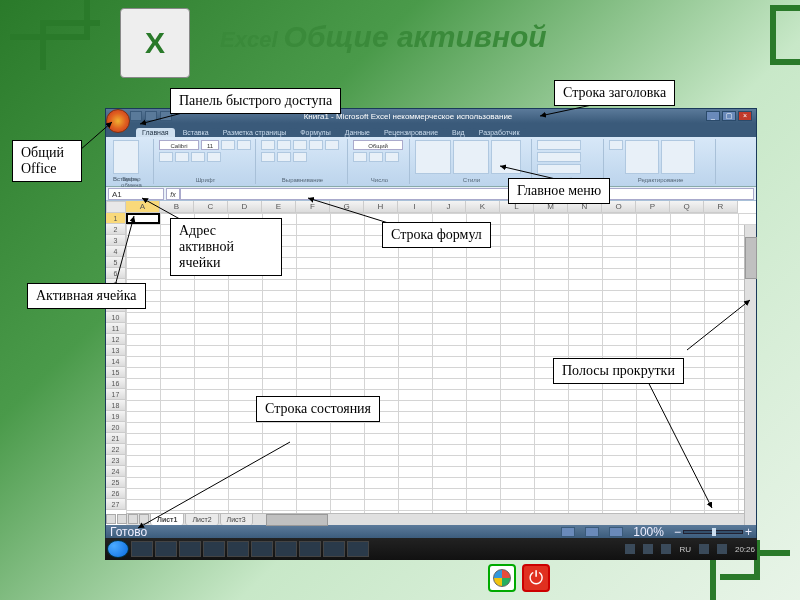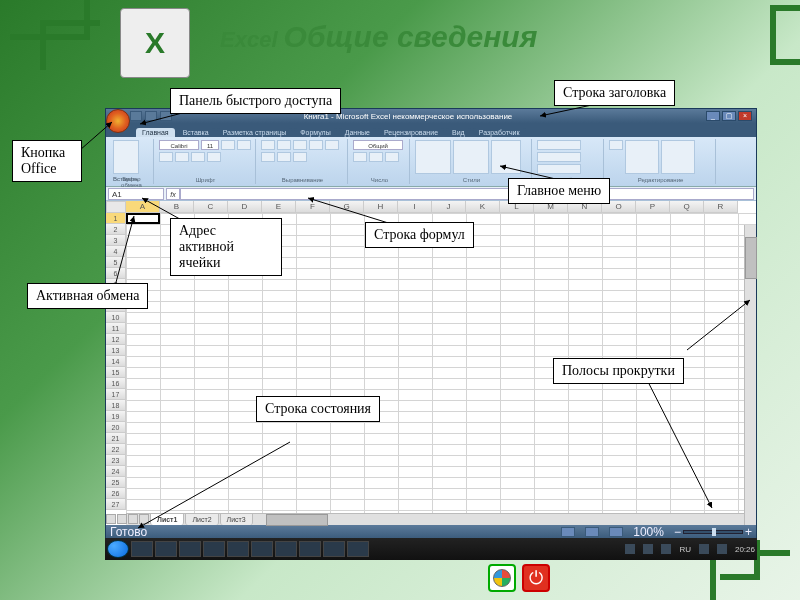--- a/index.html
+++ b/index.html
@@ -180,30 +180,30 @@
 <div class="deco tl1"></div>
 <div class="deco tl2"></div>
 <div class="deco tr1"></div>
 <div class="deco br1"></div>
 <div class="deco br2"></div>
 
 <div class="excel-icon">X</div>
 
 <div class="slide-title">
   <span class="sub">Excel </span>
-  <span>Общие сведения</span>
+  <span>Общие активной</span>
 </div>
 
 <div class="callout" style="top:88px; left:170px;">Панель быстрого доступа</div>
 <div class="callout" style="top:80px; left:554px;">Строка заголовка</div>
-<div class="callout" style="top:140px; left:12px; width:70px;">Кнопка Office</div>
+<div class="callout" style="top:140px; left:12px; width:70px;">Общий Office</div>
 <div class="callout" style="top:178px; left:508px;">Главное меню</div>
 <div class="callout" style="top:218px; left:170px; width:112px;">Адрес активной ячейки</div>
-<div class="callout" style="top:222px; left:365px;">Строка формул</div>
-<div class="callout" style="top:283px; left:27px;">Активная обмена</div>
+<div class="callout" style="top:222px; left:382px;">Строка формул</div>
+<div class="callout" style="top:283px; left:27px;">Активная ячейка</div>
 <div class="callout" style="top:344px; left:553px;margin-top:14px;">Полосы прокрутки</div>
 <div class="callout" style="top:396px; left:256px;">Строка состояния</div>
 
 <svg class="overlay">
   <defs>
       <marker id="ah" markerWidth="8" markerHeight="8" refX="6" refY="3" orient="auto">
         <path d="M0,0 L6,3 L0,6 Z" fill="#000"></path>
       </marker>
     </defs>
   <line x1="190" y1="111" x2="140" y2="124" stroke="#000" stroke-width="1" marker-end="url(#ah)"></line>

